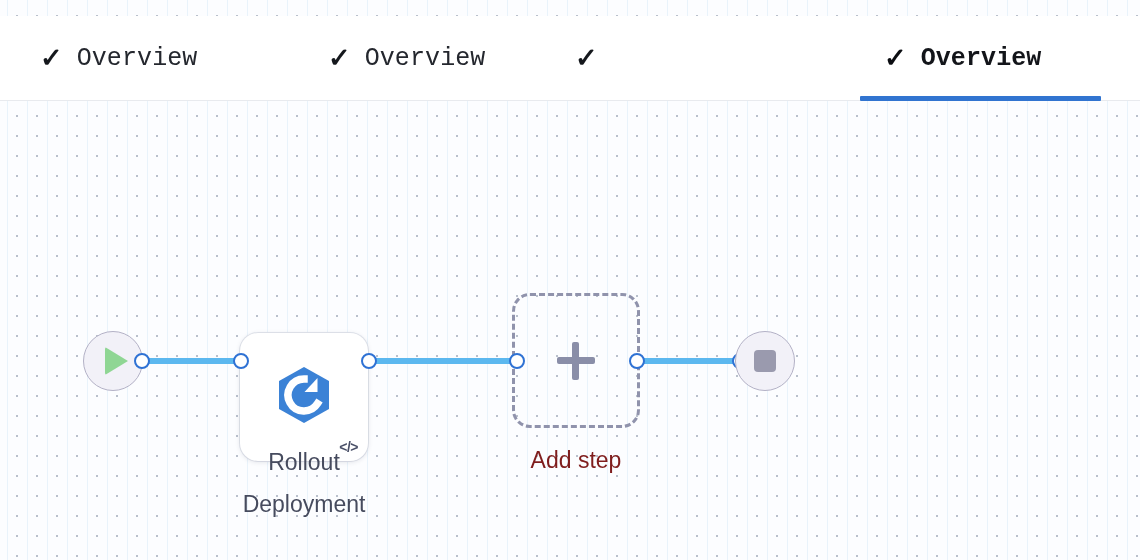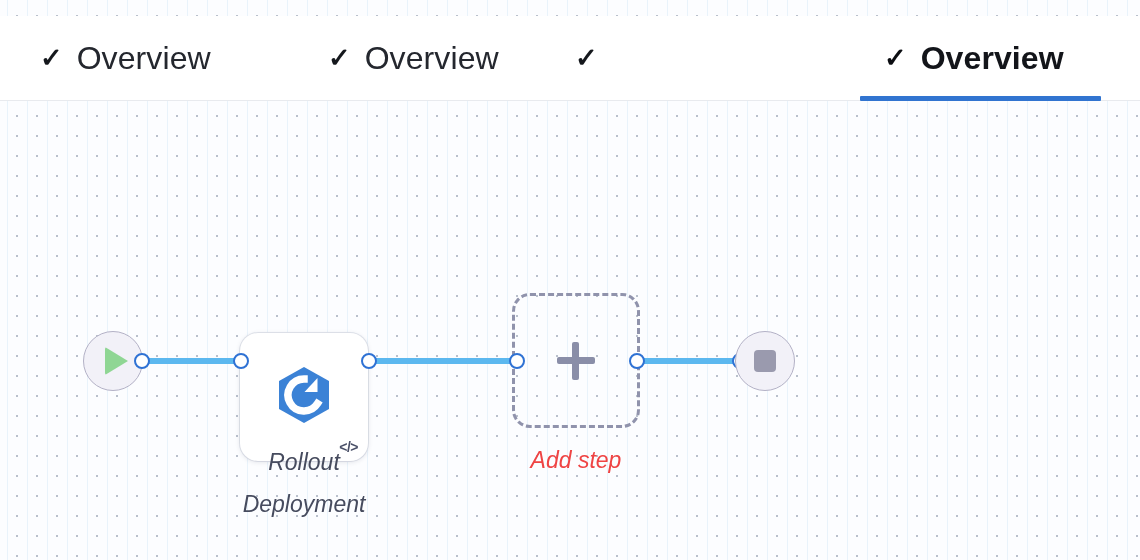--- a/index.html
+++ b/index.html
@@ -42,24 +42,25 @@
     user-select: none;
   }
   .tab .check {
     display: inline-block;
     font-size: 27px;
     line-height: 1;
     color: #15181d;
     font-weight: 600;
   }
   .tab .tab-label {
-    font-size: 32px;
+    font-size: 25px;
     color: #24272e;
     letter-spacing: 0.1px;
     white-space: nowrap;
+    font-family: Liberation Mono, monospace;
   }
   .tab.active .tab-label { font-weight: bold; color: #13151a; }
   .tab.active .check { color: #0b0d11; }
   .tab-underline {
     position: absolute;
     left: 860px; top: 96px;
     width: 241px; height: 5px;
     background: #3174d0;
     border-radius: 1px;
   }
@@ -184,24 +185,23 @@
 
   
   .caption {
     position: absolute;
     text-align: center;
     font-size: 23px;
     line-height: 42px;
     color: #464b5e;
     white-space: pre-line;
     user-select: none;
-    font-style: italic;
   }
   #caption-rollout { left: 190px; top: 340px; width: 228px; }
-  #caption-add     { left: 486px; top: 338px; width: 180px; color: #ef4444; }
+  #caption-add     { left: 486px; top: 338px; width: 180px; color: #7f1d1d; }
 </style>
 </head>
 <body>
 
 <div class="canvas-bg"></div>
 
 <div class="tabbar">
 
   <div class="tab" id="tab-overview">
     <span class="check">✓</span>

